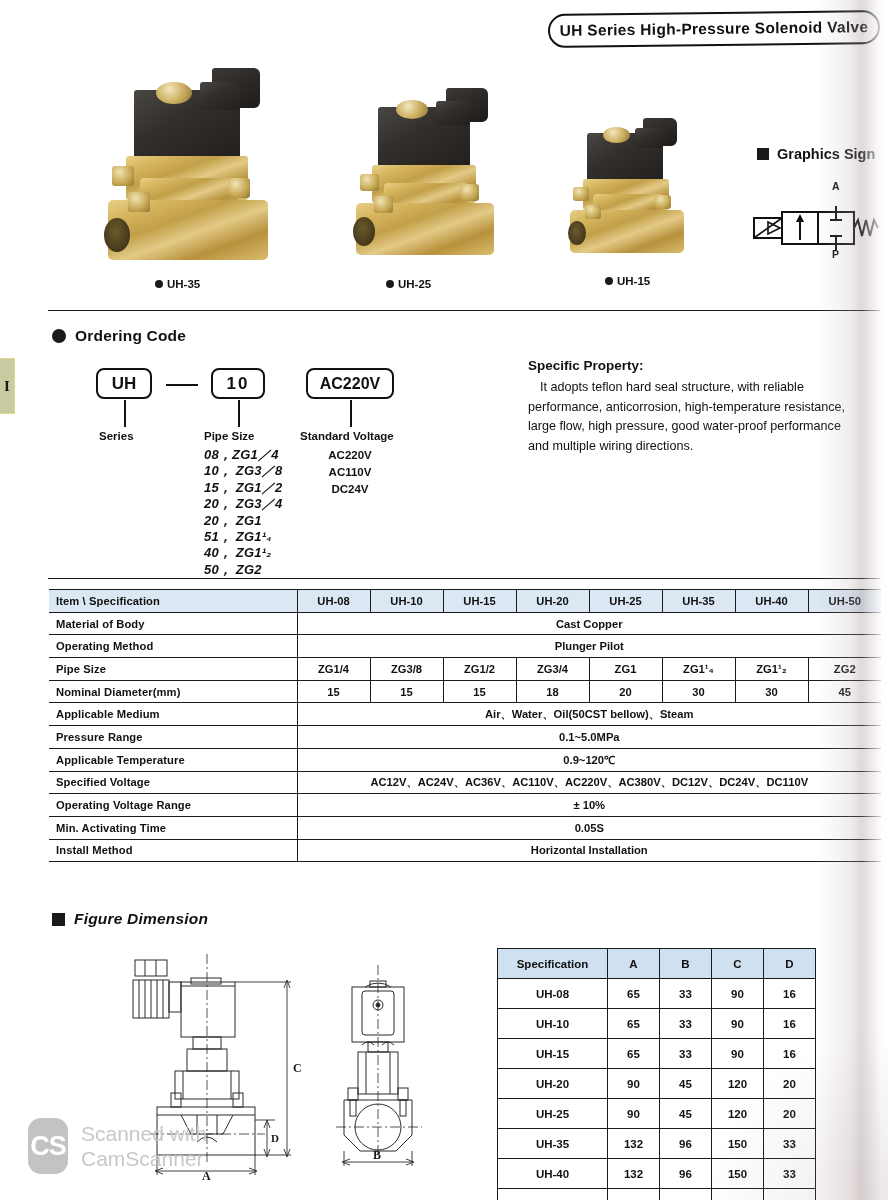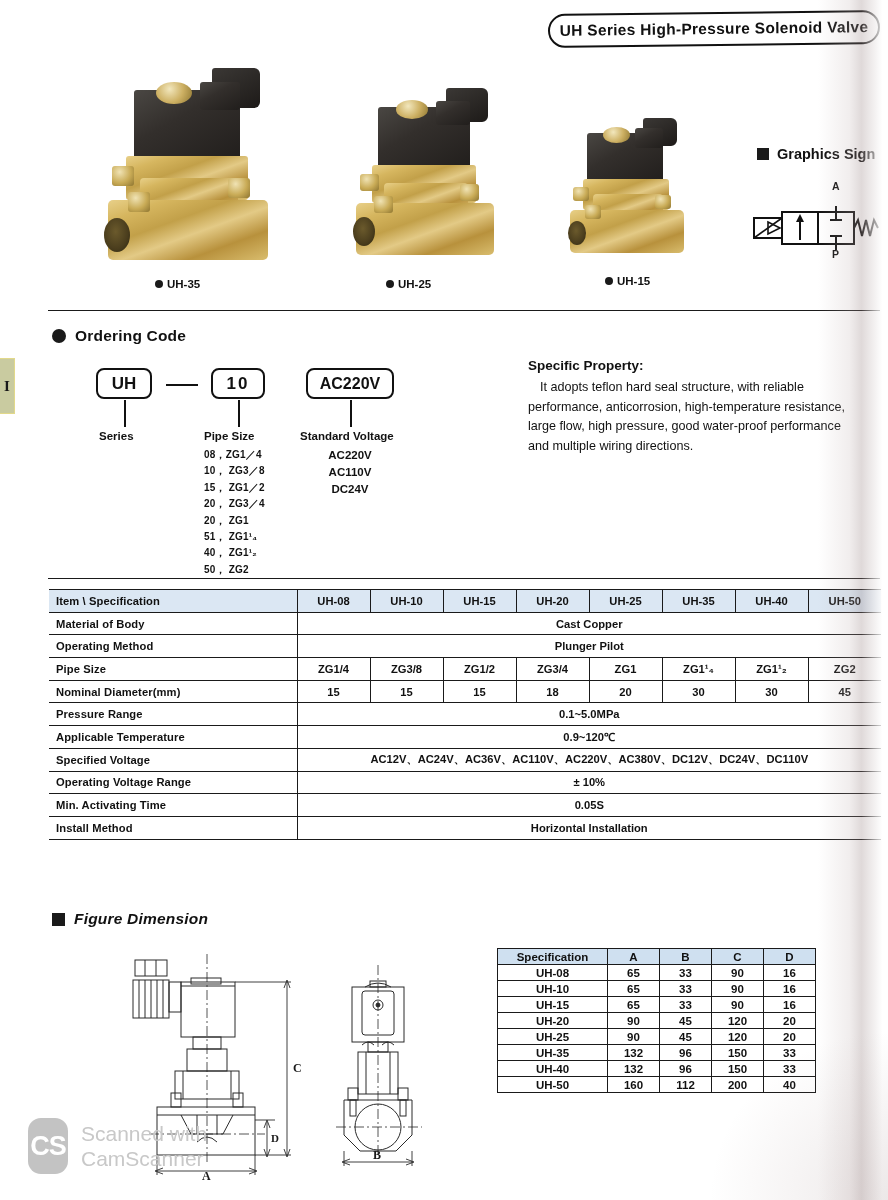--- a/index.html
+++ b/index.html
@@ -99,21 +99,21 @@
   
   .oc { position:absolute; left:48px; top:360px; width:470px; height:200px; }
   .oc-box {
     position:absolute; border:2.5px solid #111; border-radius:8px;
     display:flex; align-items:center; justify-content:center;
     font-weight:bold; background:#fff;
   }
   .oc-dash { position:absolute; border-top:2.5px solid #111; }
   .oc-stem { position:absolute; border-left:2.2px solid #111; }
   .oc-cap { position:absolute; font-size:11.5px; font-weight:bold; white-space:nowrap; }
-  .oc-list { position:absolute; font-size:10px; font-weight:bold; line-height:16.4px; white-space:nowrap; }
+  .oc-list { position:absolute; font-size:13px; font-weight:bold; line-height:16.4px; white-space:nowrap;font-style:italic; }
   .oc-list div { letter-spacing:0.2px; }
   .oc-vlist { position:absolute; font-size:11.5px; font-weight:bold; line-height:17px; text-align:center; white-space:nowrap; }
 
   
   .spec-prop { position:absolute; left:528px; top:358px; width:326px; }
   .spec-prop h3 { margin:0 0 5px 0; font-size:13.5px; font-weight:bold; }
   .spec-prop p { margin:0; font-size:12.6px; line-height:19.6px; text-align:left; }
   .spec-prop p .ind { display:inline-block; width:12px; }
 
   
@@ -133,21 +133,21 @@
   table.tp tr.hdr td { background:#dbe7f3; }
   table.tp tr.hdr td.lbl { background:#dbe7f3; }
   table.tp td.last { border-right:none; }
 
   
   .fd-wrap { position:absolute; left:497px; top:948px; }
   table.fd { border-collapse:collapse; table-layout:fixed; }
   table.fd td {
     border:1px solid #1a1a1a;
     font-size:11.5px; font-weight:bold;
-    text-align:center; height:16px; background:#fff;
+    text-align:center; height:30px; background:#fff;
   }
   table.fd tr.hdr td { background:#cfe0f0; }
   table.fd col.c0 { width:110px; }
   table.fd col.cx { width:52px; }
 
   
   .draw { position:absolute; }
 
   
   .wm { position:absolute; left:28px; top:1118px; display:flex; align-items:center; gap:13px; z-index:20; }
@@ -369,20 +369,24 @@
           <td>15</td>
           <td>15</td>
           <td>15</td>
           <td>18</td>
           <td>20</td>
           <td>30</td>
           <td>30</td>
           <td class="last">45</td>
         </tr>
         <tr>
+          <td class="lbl">Applicable Medium</td>
+          <td colspan="8" class="last">Air、Water、Oil(50CST bellow)、Steam</td>
+        </tr>
+        <tr>
           <td class="lbl">Pressure Range</td>
           <td colspan="8" class="last">0.1~5.0MPa</td>
         </tr>
         <tr>
           <td class="lbl">Applicable Temperature</td>
           <td colspan="8" class="last">0.9~120℃</td>
         </tr>
         <tr>
           <td class="lbl">Specified Voltage</td>
           <td colspan="8" class="last">AC12V、AC24V、AC36V、AC110V、AC220V、AC380V、DC12V、DC24V、DC110V</td>

